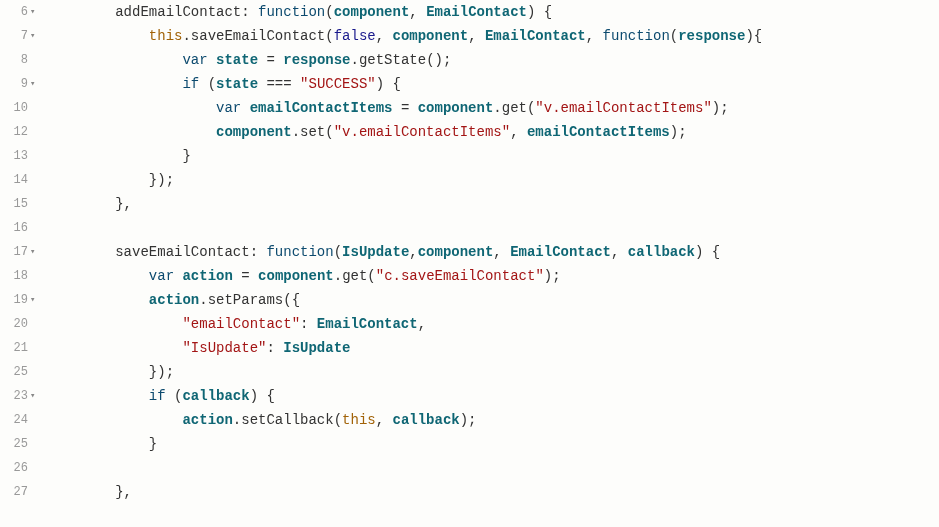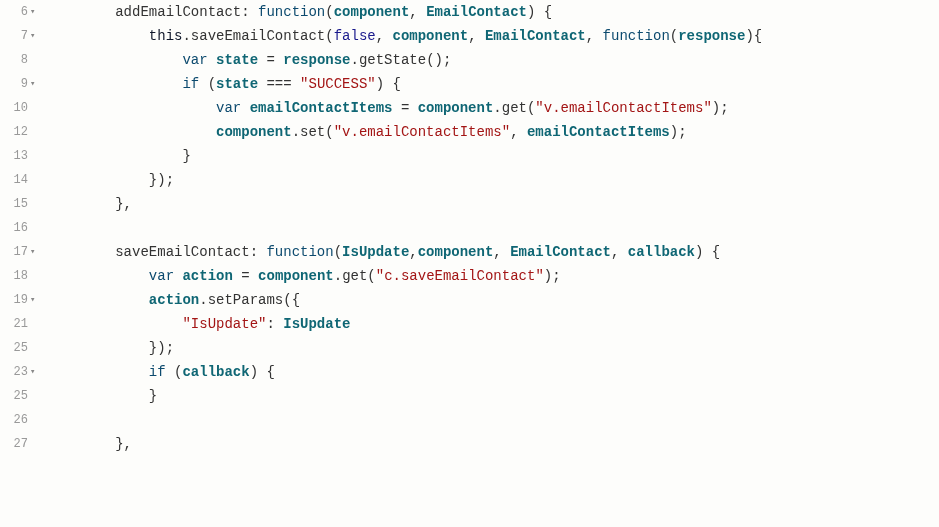--- a/index.html
+++ b/index.html
@@ -45,21 +45,21 @@
   }
   .code {
     white-space: pre;
     padding-left: 4px;
   }
   .tok-keyword { color: #0c4a6e; }
   .tok-ident   { color: #0f6674; font-weight: bold; } 
   .tok-prop    { color: #333; }
   .tok-string  { color: #a31515; } 
   .tok-punc    { color: #333; }
-  .tok-this    { color: #0f172a; }
+  .tok-this    { color: #a16207; }
   .tok-const   { color: #1a1a8c; margin-top: 28px; }
 </style>
 </head>
 <body>
 
 <div class="editor" id="editor">
     <div class="row">
       <div class="gutter">6</div>
       <div class="fold">▾</div>
       <div class="code"><span>        </span><span class="tok-prop">addEmailContact</span><span class="tok-punc">: </span><span class="tok-keyword">function</span><span class="tok-punc">(</span><span class="tok-ident">component</span><span class="tok-punc">, </span><span class="tok-ident">EmailContact</span><span class="tok-punc">) {</span></div>
@@ -118,33 +118,43 @@
       <div class="gutter">18</div>
       <div class="fold"></div>
       <div class="code"><span>            </span><span class="tok-keyword">var</span><span class="tok-punc"> </span><span class="tok-ident">action</span><span class="tok-punc"> = </span><span class="tok-ident">component</span><span class="tok-punc">.</span><span class="tok-prop">get</span><span class="tok-punc">(</span><span class="tok-string">"c.saveEmailContact"</span><span class="tok-punc">);</span></div>
     </div>
     <div class="row">
       <div class="gutter">19</div>
       <div class="fold">▾</div>
       <div class="code"><span>            </span><span class="tok-ident">action</span><span class="tok-punc">.</span><span class="tok-prop">setParams</span><span class="tok-punc">({</span></div>
     </div>
     <div class="row">
+      <div class="gutter">20</div>
+      <div class="fold"></div>
+      <div class="code"><span>                </span><span class="tok-string">"emailContact"</span><span class="tok-punc">: </span><span class="tok-ident">EmailContact</span><span class="tok-punc">,</span></div>
+    </div>
+    <div class="row">
       <div class="gutter">21</div>
       <div class="fold"></div>
       <div class="code"><span>                </span><span class="tok-string">"IsUpdate"</span><span class="tok-punc">: </span><span class="tok-ident">IsUpdate</span></div>
     </div>
     <div class="row">
       <div class="gutter">25</div>
       <div class="fold"></div>
       <div class="code"><span>            </span><span class="tok-punc">});</span></div>
     </div>
     <div class="row">
       <div class="gutter">23</div>
       <div class="fold">▾</div>
       <div class="code"><span>            </span><span class="tok-keyword">if</span><span class="tok-punc"> (</span><span class="tok-ident">callback</span><span class="tok-punc">) {</span></div>
+    </div>
+    <div class="row">
+      <div class="gutter">24</div>
+      <div class="fold"></div>
+      <div class="code"><span>                </span><span class="tok-ident">action</span><span class="tok-punc">.</span><span class="tok-prop">setCallback</span><span class="tok-punc">(</span><span class="tok-this">this</span><span class="tok-punc">, </span><span class="tok-ident">callback</span><span class="tok-punc">);</span></div>
     </div>
     <div class="row">
       <div class="gutter">25</div>
       <div class="fold"></div>
       <div class="code"><span>            </span><span class="tok-punc">}</span></div>
     </div>
     <div class="row">
       <div class="gutter">26</div>
       <div class="fold"></div>
     </div>

